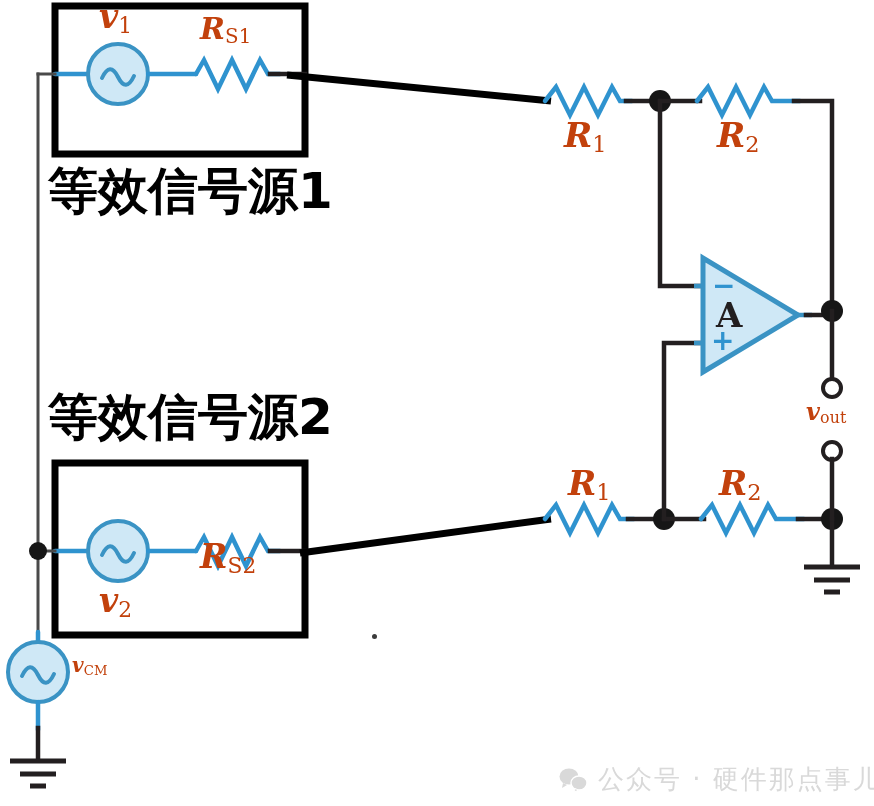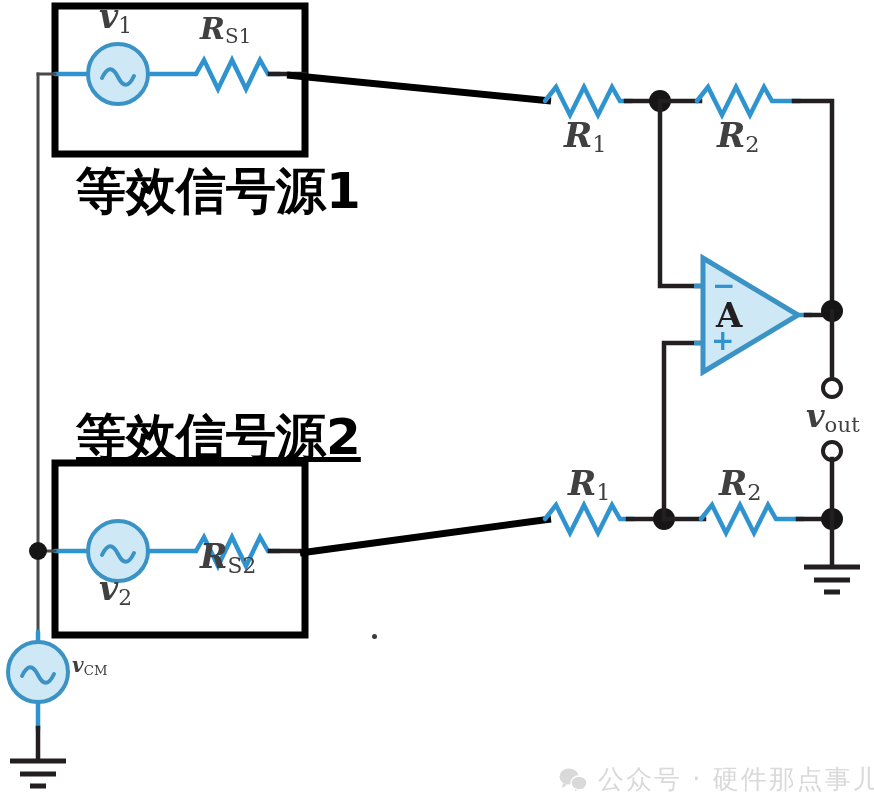--- a/index.html
+++ b/index.html
@@ -24,26 +24,25 @@
   }
   .cn-label {
     position: absolute;
     font-family: "DejaVu Sans", sans-serif;
     font-weight: 700;
     font-size: 50px;
     line-height: 1;
     color: #000000;
     white-space: nowrap;
     letter-spacing: 0px;
-    margin-left: 28px;
   }
   .sym {
     position: absolute;
     font-family: "DejaVu Serif", "Liberation Serif", serif;
-    color: #404040;
+    color: #c2410c;
     white-space: nowrap;
     line-height: 1;
   }
   .sym i {
     font-style: italic;
     font-weight: 700;
   }
   .sym sub {
     font-style: normal;
     font-weight: 400;
@@ -204,23 +203,23 @@
 
   <div class="sym" style="left:99px; top:0px; font-size:33px;">
     <i>v</i><sub>1</sub>
   </div>
   <div class="sym" style="left:200px; top:14px; font-size:30px;">
     <i>R</i><sub>S1</sub>
   </div>
 
   <div class="cn-label" style="left:48px; top:166px;">等效信号源1</div>
 
-  <div class="cn-label" style="left:48px; top:412px;text-decoration:underline;">等效信号源2</div>
-
-  <div class="sym" style="left:99px; top:572px; font-size:33px;">
+  <div class="cn-label" style="left:48px; top:392px;">等效信号源2</div>
+
+  <div class="sym" style="left:99px; top:584px; font-size:33px;">
     <i>v</i><sub>2</sub>
   </div>
   <div class="sym" style="left:200px; top:540px; font-size:33px;">
     <i>R</i><sub>S2</sub>
   </div>
 
   <div class="sym" style="left:72px; top:655px; font-size:20px;">
     <i>v</i><sub>CM</sub>
   </div>
 
@@ -235,21 +234,21 @@
     <i>R</i><sub>1</sub>
   </div>
   <div class="sym" style="left:719px; top:466px; font-size:34px;">
     <i>R</i><sub>2</sub>
   </div>
 
   <div class="sym" style="left:712px; top:272px; font-size:28px; color:#2f93cf; font-family:'DejaVu Sans',sans-serif; font-weight:700;">−</div>
   <div class="sym" style="left:711px; top:327px; font-size:28px; color:#2f93cf; font-family:'DejaVu Sans',sans-serif; font-weight:700;">+</div>
   <div class="sym" style="left:716px; top:298px; font-size:34px; font-weight:700; font-family:'DejaVu Serif',serif; color:#231f20;">A</div>
 
-  <div class="sym" style="left:806px; top:400px; font-size:32px;">
+  <div class="sym" style="left:806px; top:400px; font-size:24px;">
     <i>v</i><sub>out</sub>
   </div>
 
   <div class="dotspeck" style="left:372px; top:634px;"></div>
 
   <div class="watermark" style="left:558px; top:762px;">
     <svg width="30" height="26" viewBox="0 0 30 26">
       <ellipse cx="11" cy="9.5" rx="9.5" ry="8" fill="#d9d9d9"></ellipse>
       <path d="M 5 16 L 4 21 L 9 18 Z" fill="#d9d9d9"></path>
       <ellipse cx="21" cy="16" rx="8" ry="7" fill="#d9d9d9" stroke="#ffffff" stroke-width="1.4"></ellipse>

